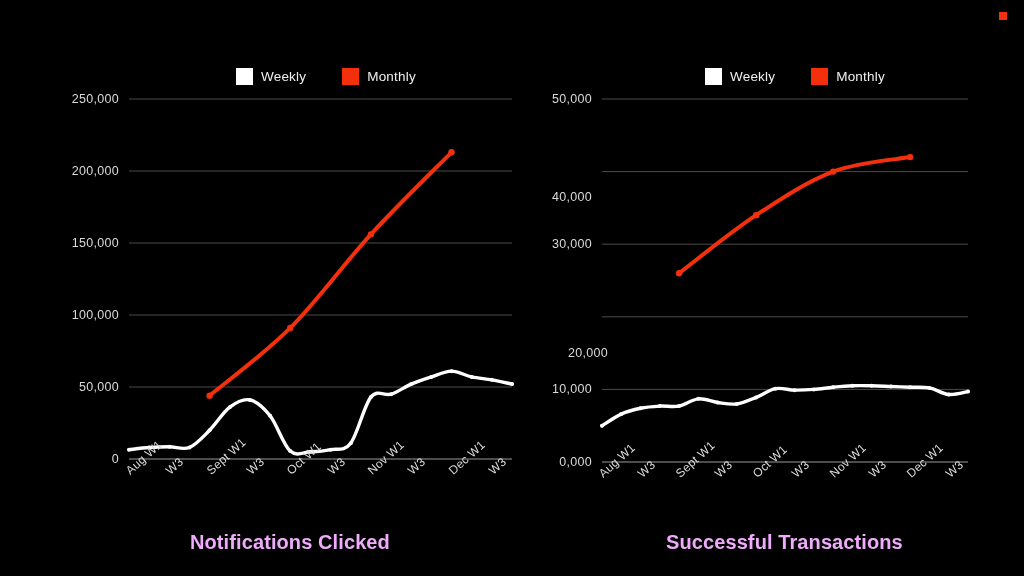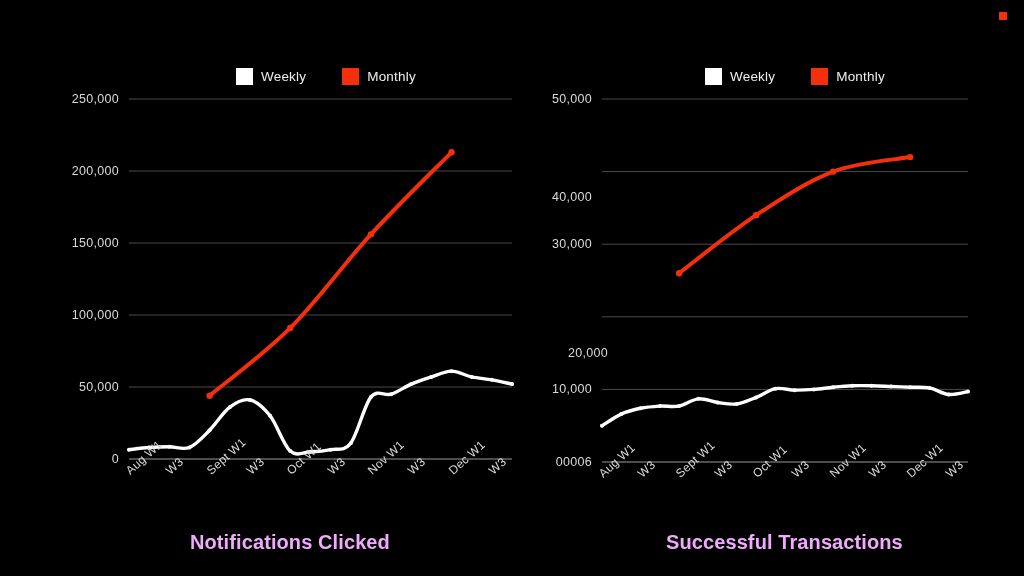--- a/index.html
+++ b/index.html
@@ -252,21 +252,21 @@
         <circle cx="380.21" cy="387.22" r="2" class="marker-weekly"></circle>
         <circle cx="399.47" cy="387.95" r="2" class="marker-weekly"></circle>
         <circle cx="418.74" cy="394.48" r="2" class="marker-weekly"></circle>
         <circle cx="438.00" cy="391.58" r="2" class="marker-weekly"></circle>
         <path d="M149.05,273.24C161.89,263.56 200.42,232.10 226.11,215.16C251.79,198.22 277.47,181.28 303.16,171.60C328.84,161.92 367.37,159.50 380.21,157.08" class="series-monthly"></path>
         <circle cx="149.05" cy="273.24" r="3.2" class="marker-monthly"></circle>
         <circle cx="226.11" cy="215.16" r="3.2" class="marker-monthly"></circle>
         <circle cx="303.16" cy="171.60" r="3.2" class="marker-monthly"></circle>
         <circle cx="380.21" cy="157.08" r="3.2" class="marker-monthly"></circle>
       </svg>
-  <div class="ytick-label" style="top: 462px; right: 432px;">00006</div>
+  <div class="ytick-label" style="top: 462px; right: 432px;">0,000</div>
       <div class="ytick-label" style="top: 389.4px; right: 432px;">10,000</div>
       <div class="ytick-label" style="top: 316.8px; right: 416px; margin-top: 36px;">20,000</div>
       <div class="ytick-label" style="top: 244.2px; right: 432px;">30,000</div>
       <div class="ytick-label" style="top: 171.6px; right: 432px; margin-top: 25px;">40,000</div>
       <div class="ytick-label" style="top: 99px; right: 432px;">50,000</div>
       <div class="xtick-label" style="left: 66px; top: 470px;">Aug W1</div>
       <div class="xtick-label" style="left: 104.526px; top: 470px;">W3</div>
       <div class="xtick-label" style="left: 143.053px; top: 470px;">Sept W1</div>
       <div class="xtick-label" style="left: 181.579px; top: 470px;">W3</div>
       <div class="xtick-label" style="left: 220.105px; top: 470px;">Oct W1</div>

